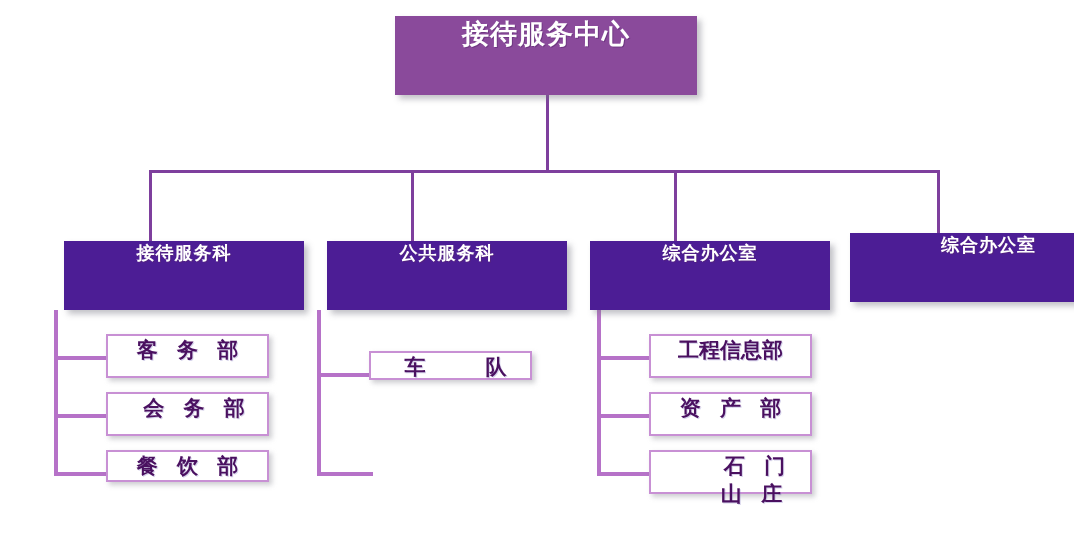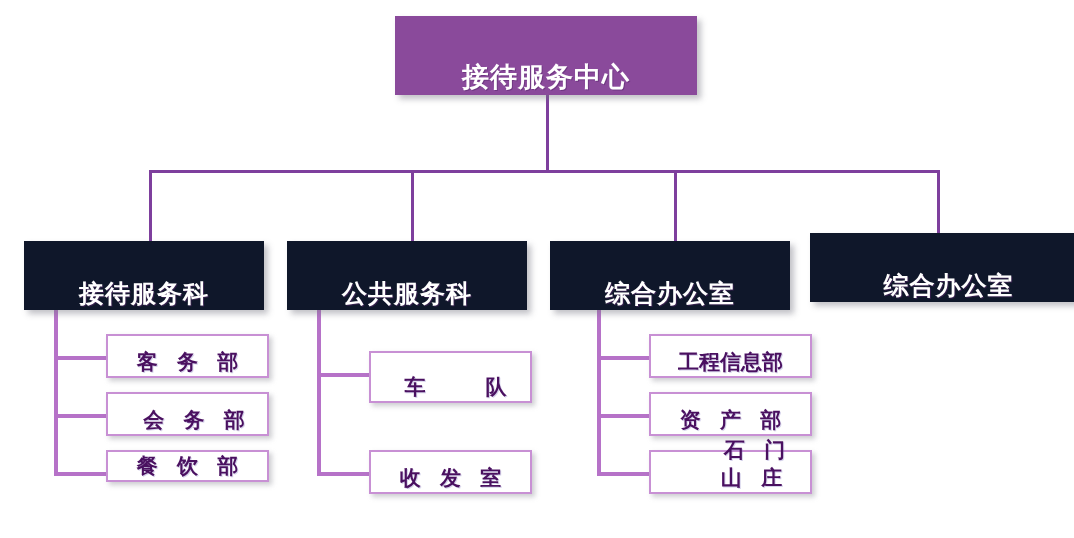--- a/index.html
+++ b/index.html
@@ -36,43 +36,44 @@
     background: #B672C8;
   }
   .conn.light.v { width: 4px; }
   .conn.light.h { height: 4px; }
 
   
   .node {
     position: absolute;
     box-sizing: border-box;
     display: flex;
-    align-items: flex-end;
+    align-items: flex-start;
     justify-content: center;
     text-align: center;
   }
 
   .node-root {
     background: #8A4A9B;
     color: #ffffff;
     font-weight: bold;
     font-size: 27px;
     letter-spacing: 1px;
     box-shadow: 4px 4px 6px rgba(120, 120, 130, 0.45);
     text-shadow: 1px 1px 0 rgba(90, 40, 110, 0.55);
   }
 
   .node-dept {
-    background: #0f172a;
+    background: #4c1d95;
     color: #ffffff;
     font-weight: bold;
-    font-size: 25px;
+    font-size: 18px;
     letter-spacing: 1px;
     box-shadow: 4px 4px 6px rgba(120, 120, 130, 0.45);
     text-shadow: 1px 1px 0 rgba(90, 40, 110, 0.5);
+    margin-left: 40px;
   }
 
   .node-leaf {
     background: #ffffff;
     border: 2px solid #C890D4;
     color: #4A1060;
     font-weight: bold;
     font-size: 21px;
     box-shadow: 3px 3px 5px rgba(130, 130, 140, 0.40);
     text-shadow: 1px 1px 0 rgba(120, 110, 190, 0.30);
@@ -134,27 +135,24 @@
   </div>
 
   <div class="node node-leaf" style="left:106px; top:392px; width:163px; height:44px;padding-left:13px;">
     <span class="sp1">会 务 部</span>
   </div>
 
   <div class="node node-leaf" style="left:106px; top:450px; width:163px; height:32px;">
     <span class="sp1">餐 饮 部</span>
   </div>
 
-  <div class="node node-leaf" style="left:369px; top:351px; width:163px; height:52px;padding-left:10px;">
+  <div class="node node-leaf" style="left:369px; top:351px; width:163px; height:29px;padding-left:10px;">
     <span class="sp1">车　　队</span>
   </div>
 
-  <div class="node node-leaf" style="left:369px; top:450px; width:163px; height:44px;">
-    <span class="sp1">收 发 室</span>
-  </div>
 
   <div class="node node-leaf" style="left:649px; top:334px; width:163px; height:44px;">
     <span class="sp0">工程信息部</span>
   </div>
 
   <div class="node node-leaf" style="left:649px; top:392px; width:163px; height:44px;">
     <span class="sp1">资 产 部</span>
   </div>
 
   <div class="node node-leaf" style="left:649px; top:450px; width:163px; height:44px;padding-left:48px;">

